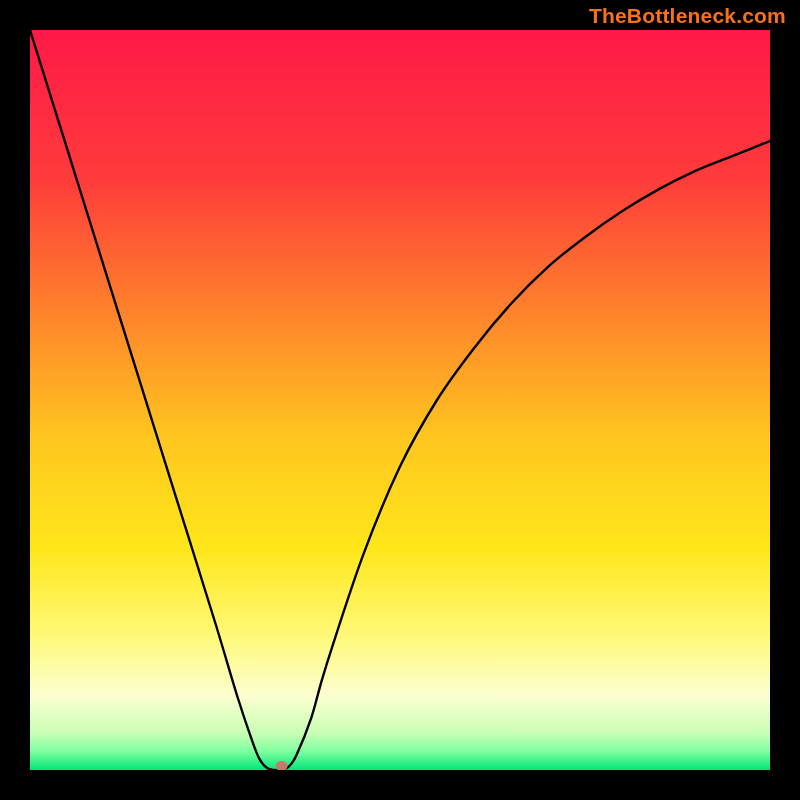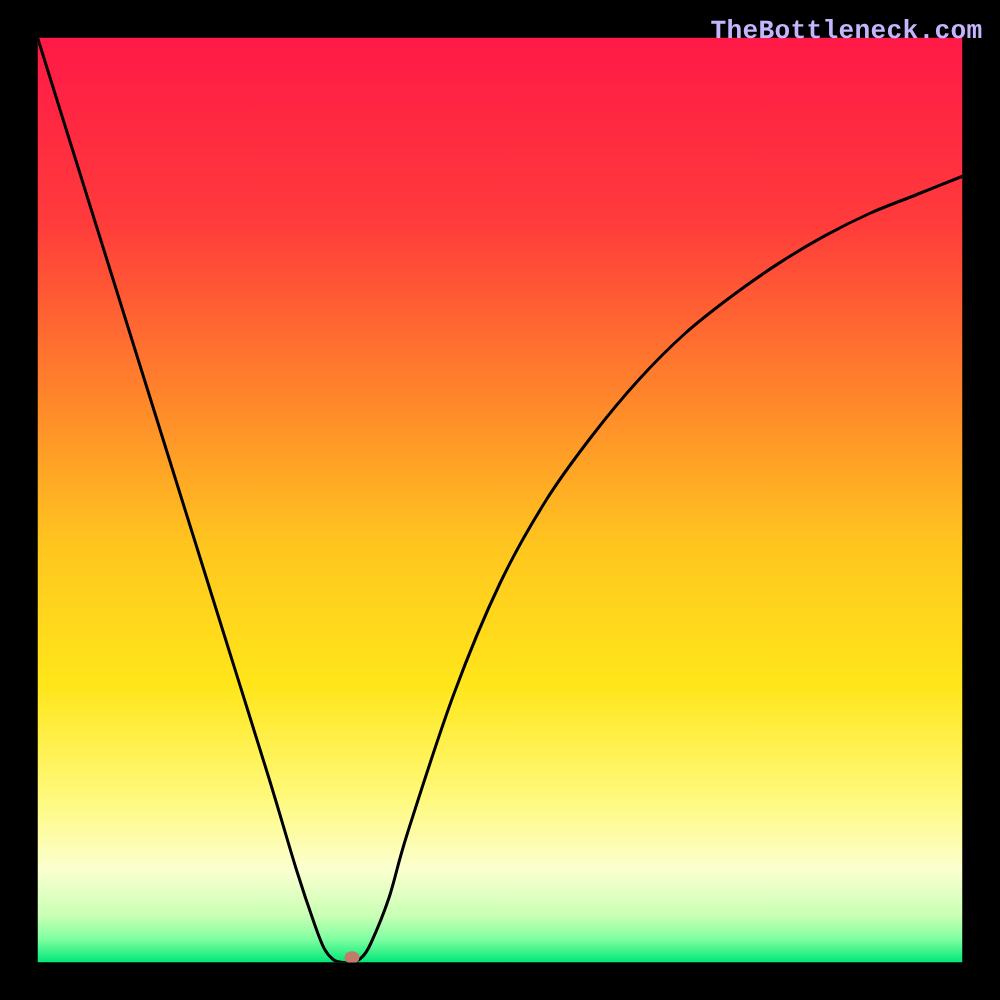--- a/index.html
+++ b/index.html
@@ -12,28 +12,27 @@
     overflow: hidden;
   }
   .frame {
     position: relative;
     width: 800px;
     height: 800px;
     background: #000;
   }
   .watermark {
     position: absolute;
-    top: 14px;
+    top: 4px;
     right: 14px;
-    color: #c4b5fd;
+    color: #f97316;
     font-size: 21px;
     font-weight: 600;
     letter-spacing: 0.2px;
     z-index: 5;
-    font-family: Liberation Mono, monospace;
   }
   .plot-outer {
     position: absolute;
     left: 30px;
     top: 30px;
     width: 740px;
     height: 740px;
     background: #000;
   }
   svg.plot {

